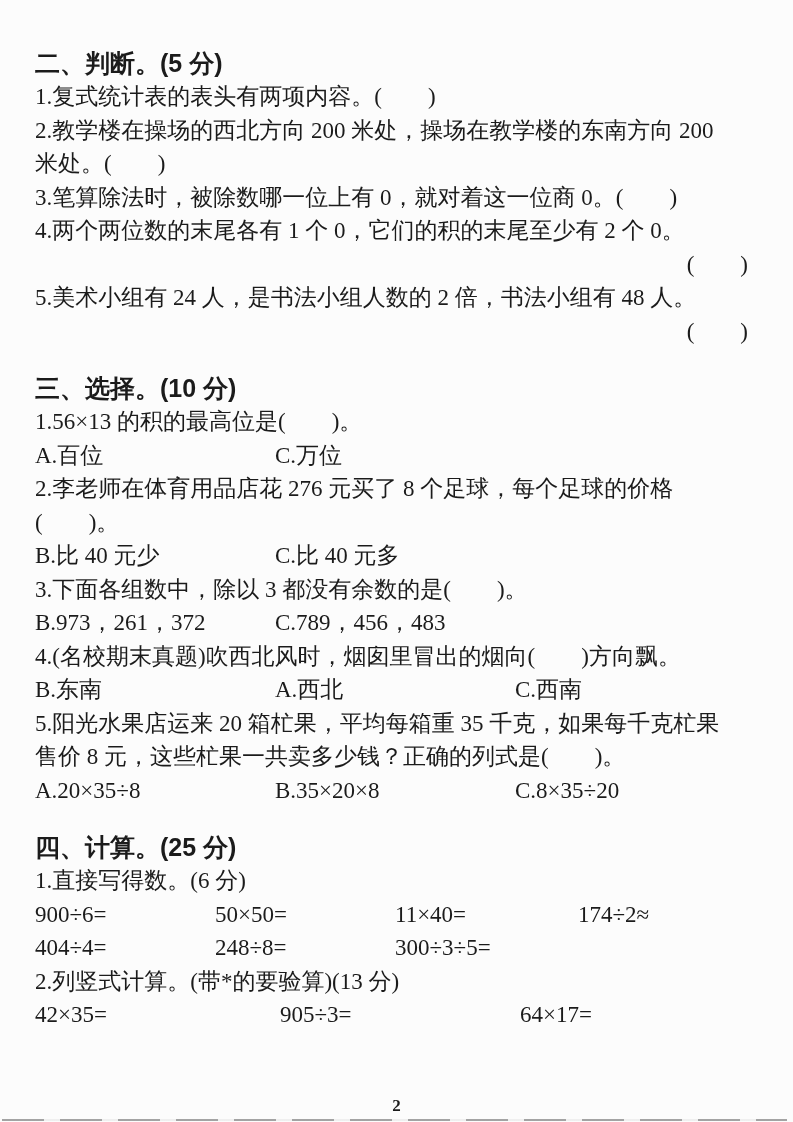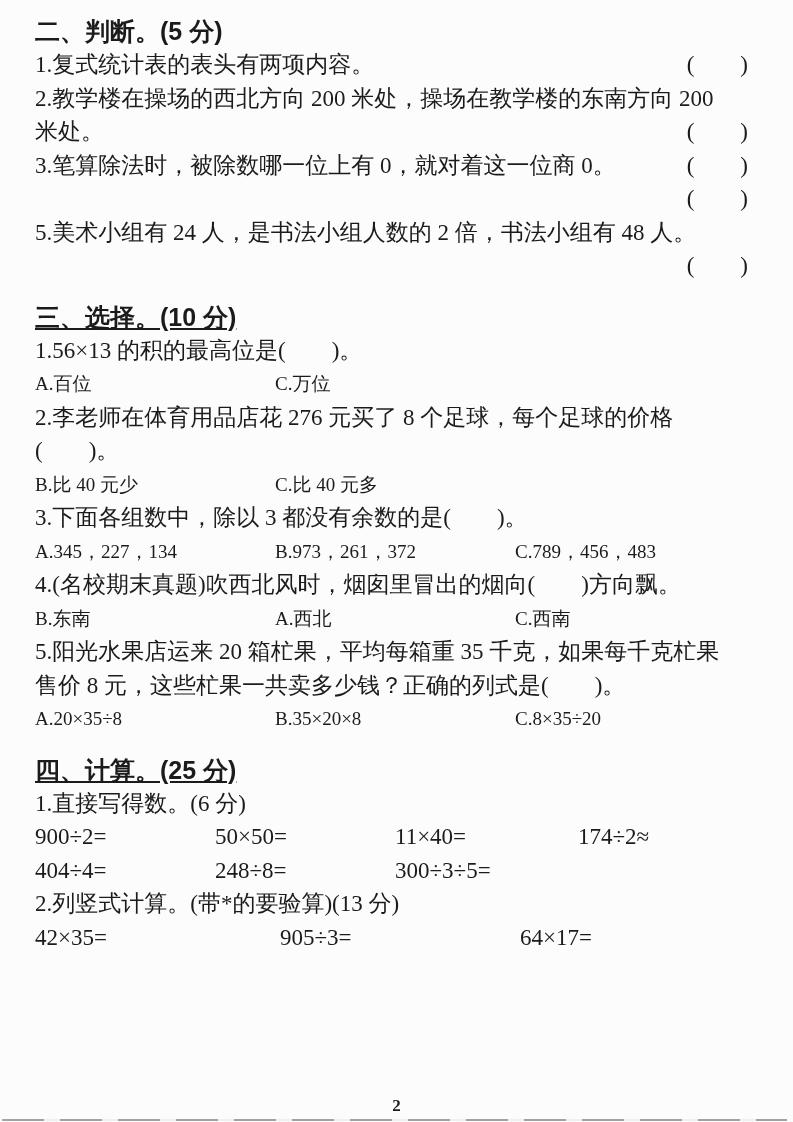--- a/index.html
+++ b/index.html
@@ -10,50 +10,49 @@
     width: 793px;
     height: 1122px;
     background: #fcfcfc;
     color: #1b1b1b;
     font-family: "Liberation Serif", "DejaVu Serif", serif;
     overflow: hidden;
     margin: 0 auto;
   }
 
   .content {
-    padding: 14px 45px 0 35px;
+    padding: 46px 45px 0 35px;
   }
 
   .sec-heading {
     font-family: "Liberation Sans", "DejaVu Sans", sans-serif;
     font-weight: bold;
     font-size: 25px;
     line-height: 34px;
     margin: 0;
     white-space: pre-wrap;
   }
-  .gap-top { margin-top: 17px; text-decoration: underline; }
+  .gap-top { margin-top: 23px; }
 
   .line {
     font-size: 23px;
     line-height: 33.5px;
     white-space: pre-wrap;
   }
   .flexline {
     display: flex;
-    justify-content: space-between;
     align-items: baseline;
   }
   .bracket-only { justify-content: flex-end; display: flex; }
   .bracket { white-space: pre; }
 
   .opts {
     display: grid;
     grid-template-columns: 240px 240px 1fr;
-    font-size: 19px;
+    font-size: 23px;
     line-height: 33.5px;
     white-space: pre-wrap;
   }
 
   .oral-grid {
     display: grid;
     grid-template-columns: 180px 180px 183px 1fr;
     font-size: 23px;
     line-height: 33.5px;
     white-space: pre-wrap;
@@ -109,20 +108,21 @@
       <div class="line flexline">
         <span>米处。</span>
         <span class="bracket">(  )</span>
       </div>
 
       <div class="line flexline">
         <span>3.笔算除法时，被除数哪一位上有 0，就对着这一位商 0。</span>
         <span class="bracket">(  )</span>
       </div>
 
+      <div class="line">4.两个两位数的末尾各有 1 个 0，它们的积的末尾至少有 2 个 0。</div>
       <div class="line bracket-only">
         <span class="bracket">(  )</span>
       </div>
 
       <div class="line">5.美术小组有 24 人，是书法小组人数的 2 倍，书法小组有 48 人。</div>
       <div class="line bracket-only">
         <span class="bracket">(  )</span>
       </div>
     </div>
 
@@ -137,21 +137,20 @@
 
       <div class="line">2.李老师在体育用品店花 276 元买了 8 个足球，每个足球的价格</div>
       <div class="line">(  )。</div>
       <div class="opts">
         <span>B.比 40 元少</span>
         <span>C.比 40 元多</span>
       </div>
 
       <div class="line">3.下面各组数中，除以 3 都没有余数的是(  )。</div>
       <div class="opts">
-        <span>A.345，227，134</span>
         <span>B.973，261，372</span>
         <span>C.789，456，483</span>
       </div>
 
       <div class="line">4.(名校期末真题)吹西北风时，烟囱里冒出的烟向(  )方向飘。</div>
       <div class="opts">
         <span>B.东南</span>
         <span>A.西北</span>
         <span>C.西南</span>
       </div>
@@ -164,21 +163,21 @@
         <span>C.8×35÷20</span>
       </div>
     </div>
 
     <div>
       <h2 class="sec-heading gap-top">四、计算。(25 分)</h2>
 
       <div class="line">1.直接写得数。(6 分)</div>
 
       <div class="oral-grid">
-        <span>900÷2=</span>
+        <span>900÷6=</span>
         <span>50×50=</span>
         <span>11×40=</span>
         <span>174÷2≈</span>
       </div>
       <div class="oral-grid">
         <span>404÷4=</span>
         <span>248÷8=</span>
         <span>300÷3÷5=</span>
       </div>
 

